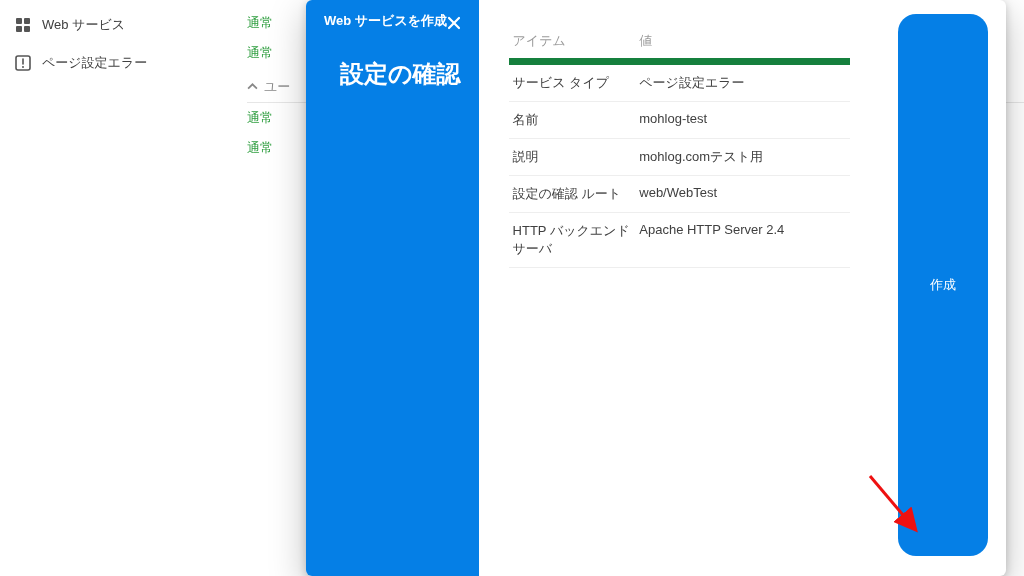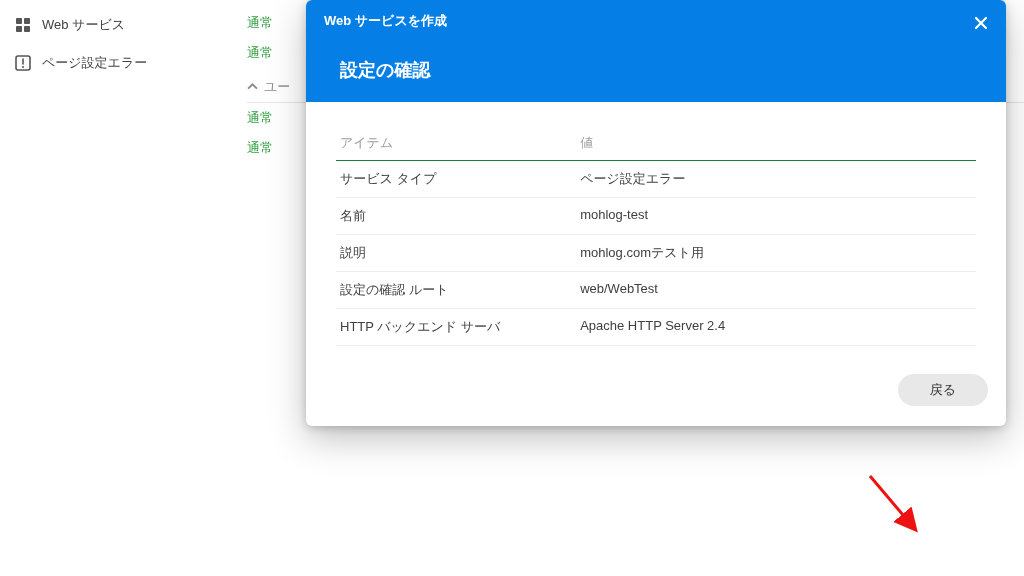--- a/index.html
+++ b/index.html
@@ -55,41 +55,41 @@
 .overlay {
   position: absolute;
   inset: 0;
   pointer-events: none;
 }
 .modal {
   position: absolute;
   left: 306px;
   top: 0;
   width: 700px;
-  height: 426px;
+  height: 576px;
   background: #fff;
   border-radius: 6px;
   box-shadow: 0 12px 36px rgba(0,0,0,0.25), 0 2px 8px rgba(0,0,0,0.18);
   pointer-events: auto;
   display: flex;
-  flex-direction: column;
+  flex-direction: row;
   overflow: hidden;
 }
 .modal-header {
   background: #057fe6;
   color: #fff;
   padding: 12px 18px 20px;
   position: relative;
 }
 .modal-header .small-title {
   font-size: 13px;
   font-weight: 600;
 }
 .modal-header .big-title {
-  font-size: 18px;
+  font-size: 24px;
   font-weight: 700;
   margin-top: 28px;
   margin-left: 16px;
 }
 .close-btn {
   position: absolute;
   right: 12px;
   top: 10px;
   width: 26px;
   height: 26px;
@@ -102,21 +102,21 @@
 .modal-body {
   flex: 1;
   padding: 24px 30px 8px;
   overflow: auto;
 }
 .cfg-table { width: 100%; }
 .cfg-table .head {
   display: flex;
   color: #9b9b9b;
   padding: 8px 4px;
-  border-bottom: 1px solid #15803d;
+  border-bottom: 7px solid #15803d;
 }
 .cfg-table .trow {
   display: flex;
   padding: 9px 4px;
   border-bottom: 1px solid #eee;
   color: #404040;
 }
 .col-item { width: 38%; }
 .col-val { width: 62%; }
 .modal-footer {
@@ -224,21 +224,21 @@
           <div class="col-item">設定の確認 ルート</div>
           <div class="col-val">web/WebTest</div>
         </div>
         <div class="trow">
           <div class="col-item">HTTP バックエンド サーバ</div>
           <div class="col-val">Apache HTTP Server 2.4</div>
         </div>
       </div>
     </div>
     <div class="modal-footer">
-      <button class="btn secondary">戻る</button>
+      <button class="btn primary">作成</button>
     </div>
   </div>
 
   <svg class="arrow-annot" width="70" height="80" viewBox="0 0 70 80">
     <defs>
       <marker id="ah" markerWidth="8" markerHeight="8" refX="6" refY="4" orient="auto">
         <path d="M0,0 L8,4 L0,8 z" fill="#e11"></path>
       </marker>
     </defs>
     <line x1="8" y1="6" x2="52" y2="58" stroke="#e11" stroke-width="3" marker-end="url(#ah)"></line>

